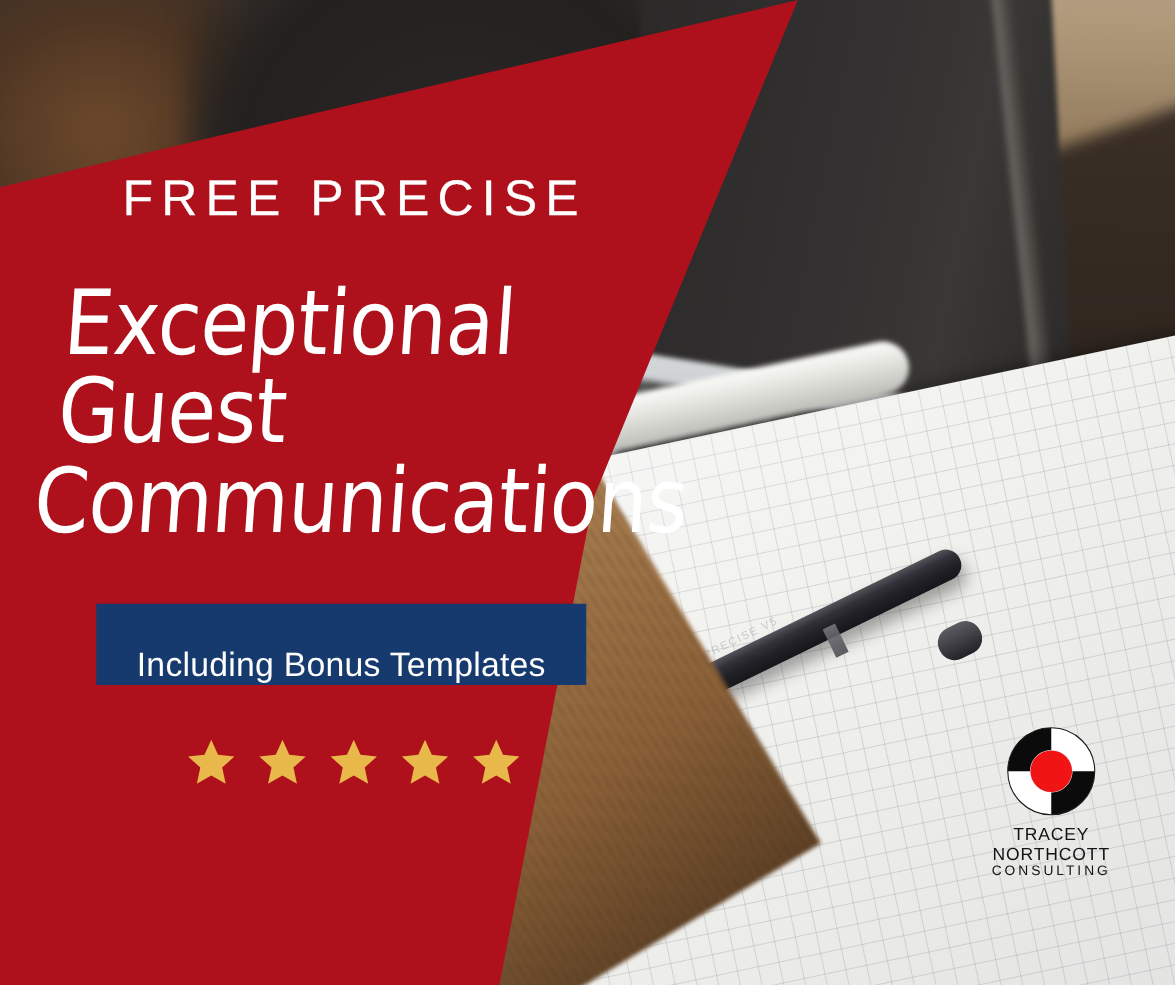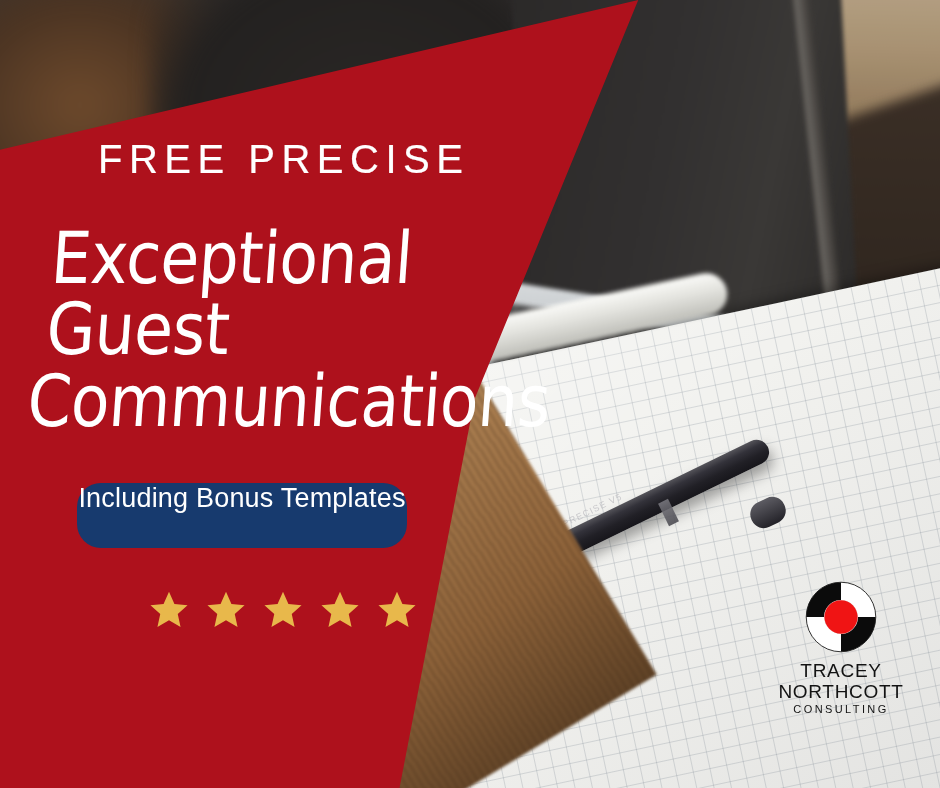--- a/index.html
+++ b/index.html
@@ -270,27 +270,26 @@
     transform-origin: left top;
     text-align: center;
   }
   .headline .line1 { display: block; text-align: left; padding-left: 14px; }
   .headline .line2 { display: block; text-align: center; padding-right: 30px; }
 
   .banner {
     position: absolute;
     left: 77px;
     top: 483px;
-    width: 330px;
+    width: 392px;
     height: 65px;
     background: var(--brand-navy, #173A6E);
     display: flex;
-    align-items: flex-start;
+    align-items: flex-end;
     justify-content: center;
-    border-radius: 24px;
   }
   .banner-label {
     color: #ffffff;
     font-size: 27px;
     font-weight: 300;
     letter-spacing: 0.2px;
     font-family: "Liberation Sans", sans-serif;
   }
 
   .stars {
@@ -319,21 +318,21 @@
     height: 74px;
     margin: 0 auto 6px;
     display: block;
   }
   .logo-text {
     color: #131313;
     font-family: "Liberation Sans", sans-serif;
     font-weight: 400;
     line-height: 1.12;
   }
-  .logo-line1 { font-size: 19px; letter-spacing: 0.7px; display: block; }
+  .logo-line1 { font-size: 14px; letter-spacing: 0.7px; display: block; }
   .logo-line2 { font-size: 11px; letter-spacing: 2.4px; display: block; }
 </style>
 </head>
 <body>
 
 <div class="canvas" style="--brand-red: #AE111C; --brand-navy: #173A6E;">
 
   <div class="photo">
     <div class="bg-wall"></div>
     <div class="wall-blur-left"></div>

